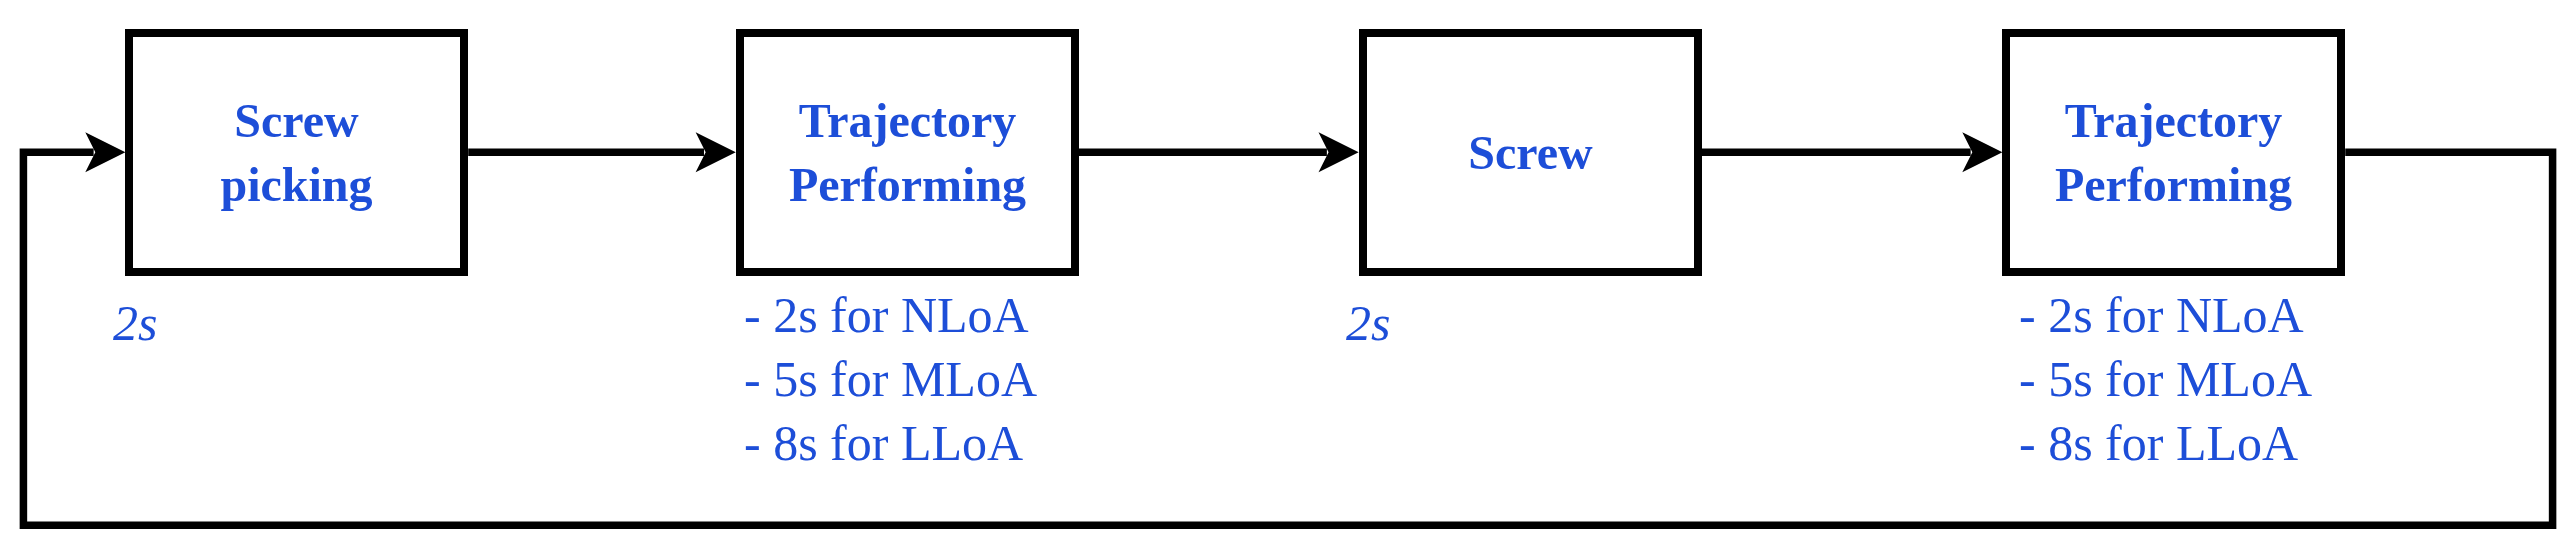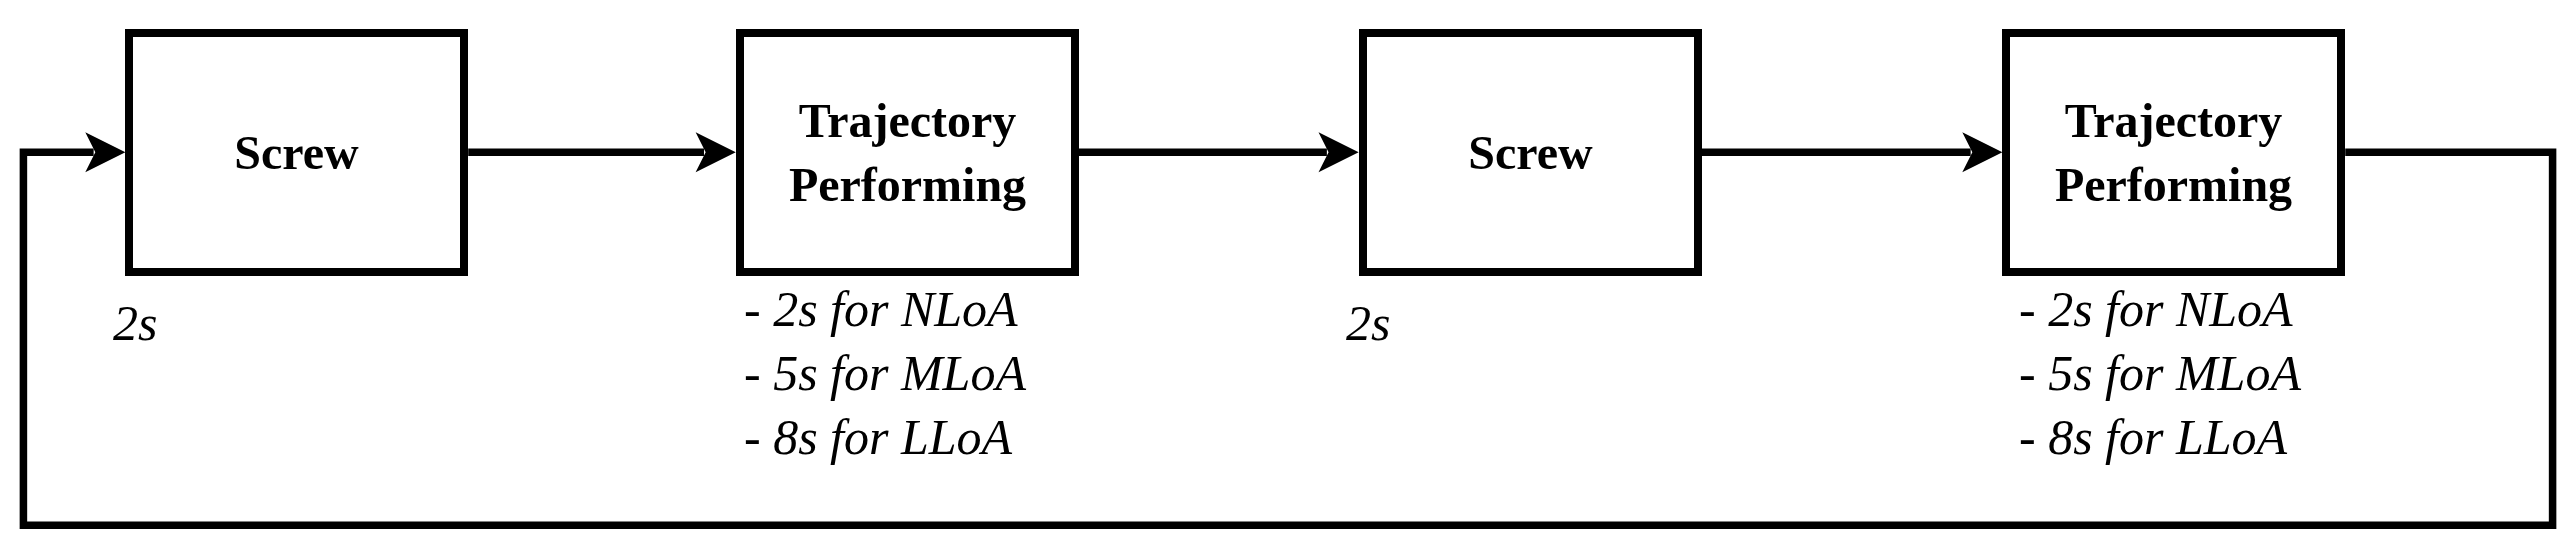--- a/index.html
+++ b/index.html
@@ -5,21 +5,21 @@
   html, body {
     margin: 0;
     padding: 0;
     background: #ffffff;
   }
   .canvas {
     position: relative;
     width: 2576px;
     height: 552px;
     background: #ffffff;
-    color: #000000;
+    color: #1d4ed8;
     font-family: "Liberation Serif", "DejaVu Serif", serif;
     overflow: hidden;
   }
   .connectors {
     position: absolute;
     left: 0;
     top: 0;
     width: 2576px;
     height: 552px;
   }
@@ -55,22 +55,21 @@
     text-align: left;
     font-style: italic;
     font-size: 50px;
     line-height: 59px;
   }
   .note-1 { left: 113px; }
   .note-3 { left: 1346px; }
 
   .notelist {
     position: absolute;
-    top: 277px;
-    font-style: italic;
+    top: 283px;
     font-size: 50px;
     line-height: 64px;
     white-space: nowrap;
   }
   .notelist-2 { left: 744px; }
   .notelist-4 { left: 2019px; }
 </style>
 </head>
 <body>
 
@@ -94,20 +93,21 @@
     </g>
 
     <g>
       <path d="M 2805 182 H 3053 V 628 H 28 V 182 H 112" fill="none" stroke="#000000" stroke-width="9" stroke-linejoin="miter"></path>
       <polygon points="150,182 102,158 114,182 102,206" fill="#000000"></polygon>
     </g>
   </svg>
 
   <div class="flowbox box-1">
     <div class="bl">Screw</div>
+    <div class="bl">picking</div>
   </div>
   <div class="note note-1">2s</div>
 
   <div class="flowbox box-2">
     <div class="bl">Trajectory</div>
     <div class="bl">Performing</div>
   </div>
   <div class="notelist notelist-2">
     <div>- 2s for NLoA</div>
     <div>- 5s for MLoA</div>

